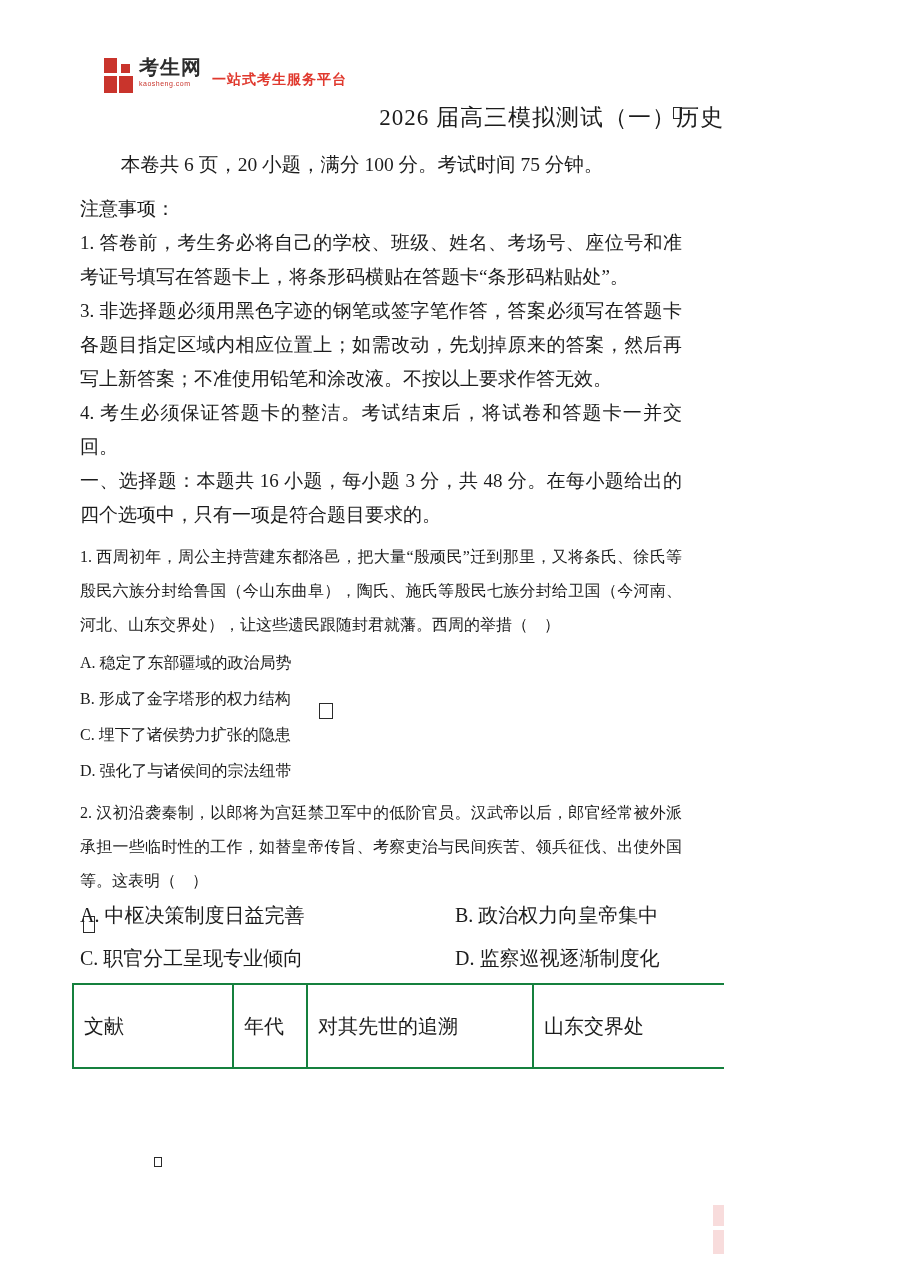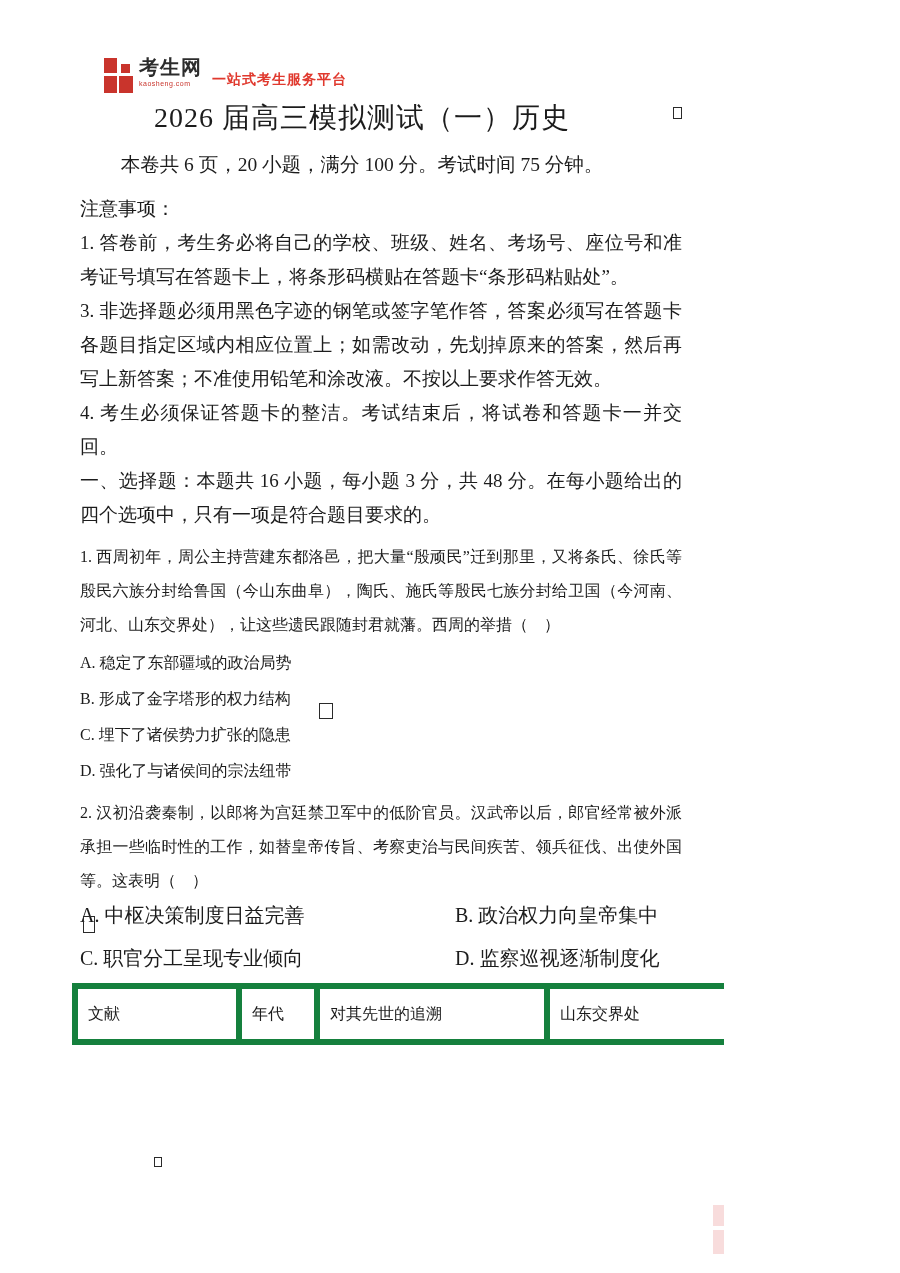--- a/index.html
+++ b/index.html
@@ -17,35 +17,35 @@
   .logo-mark i{position:absolute;display:block;}
   .logo-mark .r1{left:0;top:1px;width:13px;height:15px;}
   .logo-mark .r2{left:0;top:19px;width:13px;height:17px;}
   .logo-mark .r3{left:17px;top:7px;width:9px;height:9px;}
   .logo-mark .r4{left:15px;top:19px;width:14px;height:17px;}
   .brand-text{margin-left:5px;line-height:1;}
   .brand-name{font-family:"Liberation Sans","DejaVu Sans",sans-serif;font-size:20px;font-weight:bold;color:#2b2b2b;letter-spacing:1px;}
   .brand-domain{font-family:"Liberation Sans","DejaVu Sans",sans-serif;font-size:7px;color:#c9342c;letter-spacing:.5px;margin-top:3px;}
   .brand-tagline{font-family:"Liberation Sans","DejaVu Sans",sans-serif;font-size:14px;font-weight:bold;color:#e0392e;margin:14px 0 0 10px;letter-spacing:1px;}
   
-  .title{margin:100px 0 16px 0;text-align:center;font-size:28px;line-height:36px;letter-spacing:1px;}
+  .title{margin:100px 0 16px 0;text-align:right;font-size:23px;line-height:36px;letter-spacing:1px;}
   .subtitle{margin:10px 0 0 0;text-align:center;font-size:19.5px;line-height:26px;}
   
   .content{margin:14px 42px 12px 80px;}
   .notice-heading{font-size:19px;line-height:34px;}
   .notice-item{font-size:19px;line-height:34px;text-align:justify;margin:0;}
   .section-heading{font-size:19px;line-height:34px;text-align:justify;margin:0;}
   .q-stem{font-size:16px;line-height:34px;text-align:justify;margin:8px 0 0 0;}
   .q-options-list{list-style:none;margin:4px 0 0 0;padding:0;}
   .q-options-list li{font-size:16px;line-height:34px;margin-bottom:2px;}
   .q-options-grid{list-style:none;margin:0;padding:0;display:grid;grid-template-columns:375px auto;grid-row-gap:9px;}
   .q-options-grid li{font-size:20px;line-height:34px;}
   
   .q3-table{border-collapse:collapse;margin:8px 0 0 -8px;table-layout:fixed;width:628px;}
-  .q3-table td{border:6px solid #15803d;font-size:16px;padding:0 10px;height:46px;vertical-align:middle;}
+  .q3-table td{border:2px solid #15803d;font-size:20px;padding:16px 10px;height:46px;vertical-align:middle;}
   .q3-table tr:first-child td{height:50px;}
   .q3-table{border:2px solid #1a1a1a;}
   .q3-table .c1{width:138px;}
   .q3-table .c2{width:52px;}
   .q3-table .c3{width:204px;}
   .q3-table .c4{width:214px;}
   
   .glyph-box{position:absolute;border:1px solid #2a2a2a;background:transparent;}
   .gb-title{left:673px;top:107px;width:7px;height:10px;}
   .gb-q1{left:319px;top:703px;width:12px;height:14px;border-width:1.5px;}

